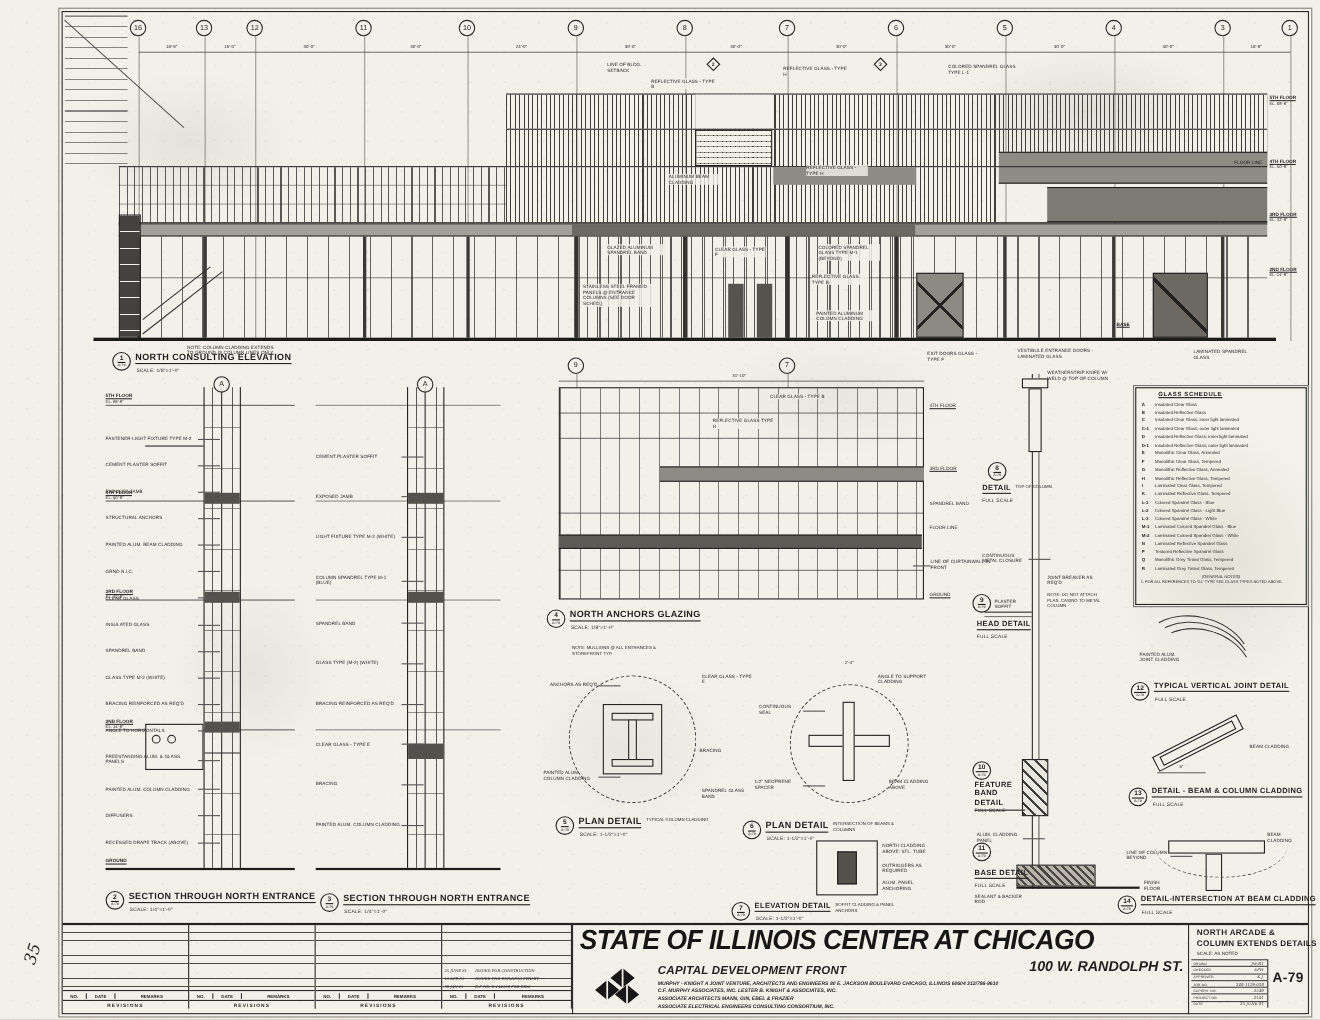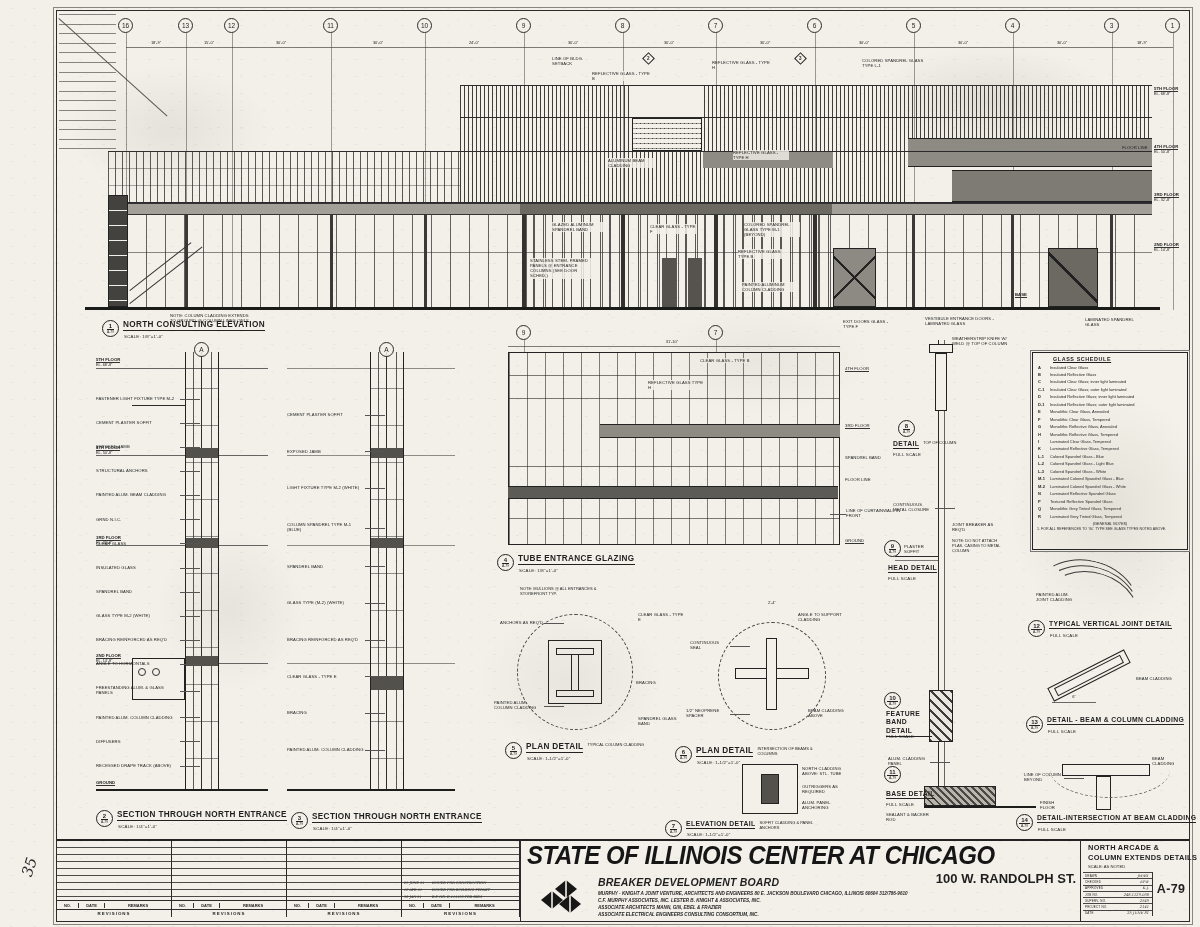--- a/index.html
+++ b/index.html
@@ -294,21 +294,21 @@
   <div class="flabel" style="left:845px;top:477px;font-weight:normal;"><span>FLOOR LINE</span></div>
   <div class="flabel" style="left:845px;top:538px;font-weight:normal;"><u>GROUND</u></div>
   <div class="co" style="left:700px;top:358px;width:50px;background:rgba(242,240,233,.85);">CLEAR GLASS - TYPE B</div>
   <div class="co" style="left:648px;top:380px;width:56px;background:rgba(242,240,233,.85);">REFLECTIVE GLASS TYPE H</div>
   <div class="co ll" style="left:846px;top:508px;width:56px;">LINE OF CURTAINWALL IN FRONT</div>
   <div class="dtr" style="left:497px;top:554px;">
     <div class="refbubble" style="position:relative;">
         <span class="rn">4</span>
         <span class="rr">A-79</span>
       </div>
-    <span class="dtitle">TUBE ENTRANCE GLAZING</span>
+    <span class="dtitle">NORTH ANCHORS GLAZING</span>
   </div>
   <span class="dscale" style="left:519px;top:568px;">SCALE: 1/8"=1'-0"</span>
   <div class="note" style="left:520px;top:586px;width:80px;">NOTE: MULLIONS @ ALL ENTRANCES &amp; STOREFRONT TYP.</div>
 
   <div class="dashcircle" style="left:517px;top:614px;width:116px;height:116px;"></div>
   <div class="outline" style="left:548px;top:640px;width:54px;height:64px;border-width:.8px;"></div>
   <div class="outline" style="left:556px;top:648px;width:38px;height:7px;"></div>
   <div class="outline" style="left:571px;top:654px;width:8px;height:37px;"></div>
   <div class="outline" style="left:556px;top:690px;width:38px;height:7px;"></div>
   <div class="co lr" style="left:500px;top:620px;width:44px;">ANCHORS AS REQ'D</div>
@@ -607,22 +607,22 @@
       <path d="M3 26 L14 17 25 26 14 35 Z"></path>
       <path d="M17 15 L28 6 39 15 28 24 Z"></path>
       <path d="M21 30 L32 21 43 30 32 39 Z"></path>
     </g>
     <g stroke="#f2f0e9" stroke-width="1.6" fill="none">
       <path d="M14 17 L14 35"></path>
       <path d="M28 6 L28 24"></path>
       <path d="M32 21 L32 39"></path>
     </g>
   </svg>
-  <div class="abs" style="left:598px;top:876px;font-size:10.5px;font-weight:bold;font-style:italic;letter-spacing:.2px;">BREAKER DEVELOPMENT BOARD</div>
-  <div class="abs" style="left:908px;top:871px;width:168px;text-align:right;font-size:13px;font-weight:bold;">100 W. RANDOLPH ST.</div>
+  <div class="abs" style="left:598px;top:876px;font-size:10.5px;font-weight:bold;font-style:italic;letter-spacing:.2px;">CAPITAL DEVELOPMENT FRONT</div>
+  <div class="abs" style="left:908px;top:871px;width:168px;text-align:right;font-size:13px;font-weight:bold;font-style:italic;">100 W. RANDOLPH ST.</div>
   <div class="abs" style="left:598px;top:891px;font-size:4.6px;font-weight:bold;font-style:italic;">MURPHY - KNIGHT   A JOINT VENTURE, ARCHITECTS AND ENGINEERS   80 E. JACKSON BOULEVARD   CHICAGO, ILLINOIS 60604   312/786-9610</div>
   <div class="abs" style="left:598px;top:898px;font-size:4.6px;font-weight:bold;font-style:italic;">C.F. MURPHY ASSOCIATES, INC.    LESTER B. KNIGHT &amp; ASSOCIATES, INC.</div>
   <div class="abs" style="left:598px;top:905px;font-size:4.6px;font-weight:bold;font-style:italic;">ASSOCIATE ARCHITECTS    MANN, GIN, EBEL &amp; FRAZIER</div>
   <div class="abs" style="left:598px;top:912px;font-size:4.6px;font-weight:bold;font-style:italic;">ASSOCIATE ELECTRICAL ENGINEERS    CONSULTING CONSORTIUM, INC.</div>
 
   <div class="vl" style="left:1080px;top:839px;height:83px;width:1.4px;"></div>
   <div class="abs" style="left:1088px;top:843px;font-size:7.4px;font-weight:bold;line-height:1.3;letter-spacing:.3px;">
     <div>NORTH ARCADE &amp;</div>
     <div>COLUMN EXTENDS DETAILS</div>
   </div>

